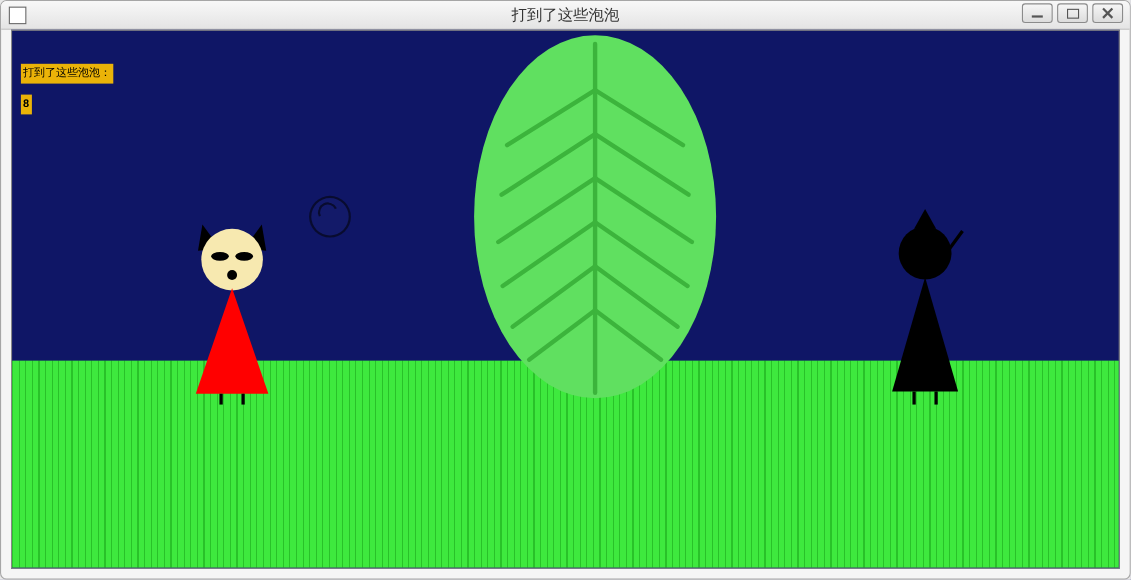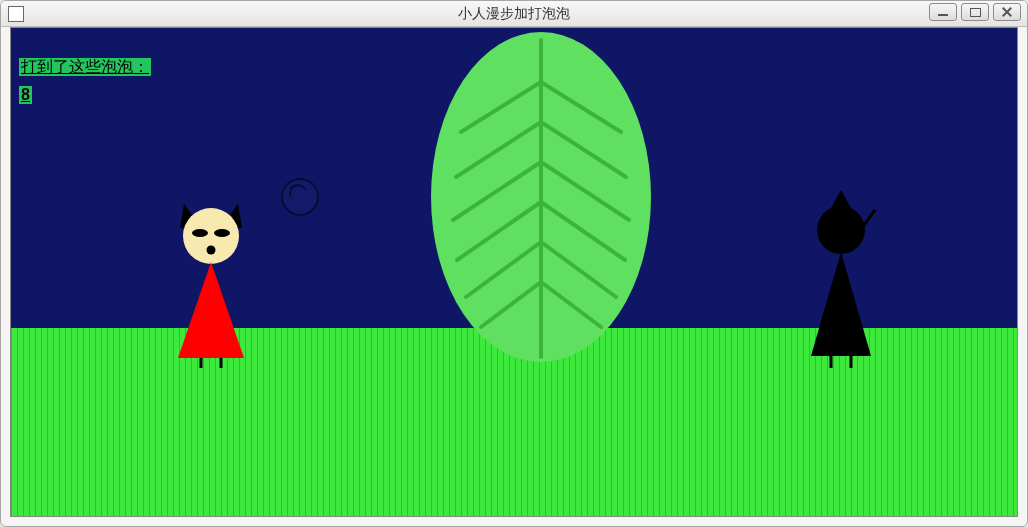--- a/index.html
+++ b/index.html
@@ -101,26 +101,25 @@
     background-color: #3ee93e;
     background-image: repeating-linear-gradient(
       to right,
       #29c229 0px, #29c229 1px,
       #3ee93e 1px, #3ee93e 6px
     );
   }
 
   .score-label, .score-value {
     position: absolute;
-    background: #22c55e;
+    background: #eab308;
     color: #000;
     padding: 0 2px;
     line-height: 18px;
-    font-size: 16px;
-    text-decoration: underline;
+    font-size: 10px;
   }
   .score-label { left: 8px; top: 30px; }
   .score-value { left: 8px; top: 58px; font-weight: bold; }
 
   .moon {
     position: absolute;
     right: 38px; top: 40px;
     width: 50px; height: 50px;
     pointer-events: none;
   }
@@ -153,21 +152,21 @@
   .girl { left: 155px; top: 170px; width: 90px; height: 170px; }
   .shadow { left: 790px; top: 160px; width: 80px; height: 180px; }
 </style>
 </head>
 <body>
 
 <div class="window">
 
   <div class="titlebar">
     <div class="app-icon"></div>
-    <div class="title-text">小人漫步加打泡泡</div>
+    <div class="title-text">打到了这些泡泡</div>
     <div class="win-buttons">
       <div class="win-btn">
           <div class="min-glyph"></div>
         </div>
       <div class="win-btn">
           <div class="max-glyph"></div>
         </div>
       <div class="win-btn">
           <div class="close-glyph"></div>
         </div>

